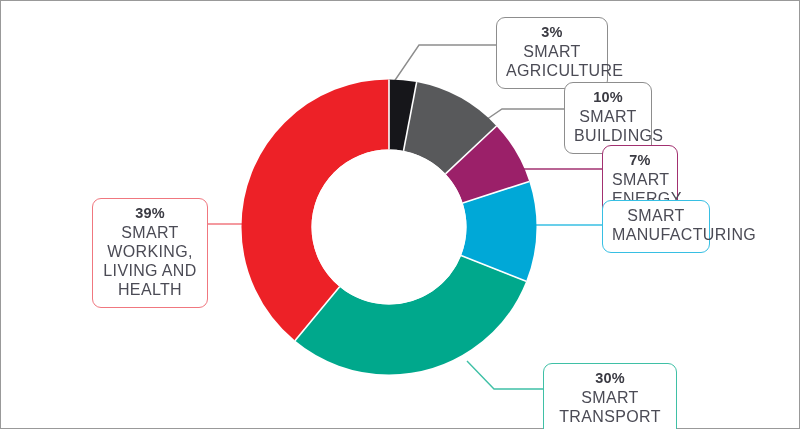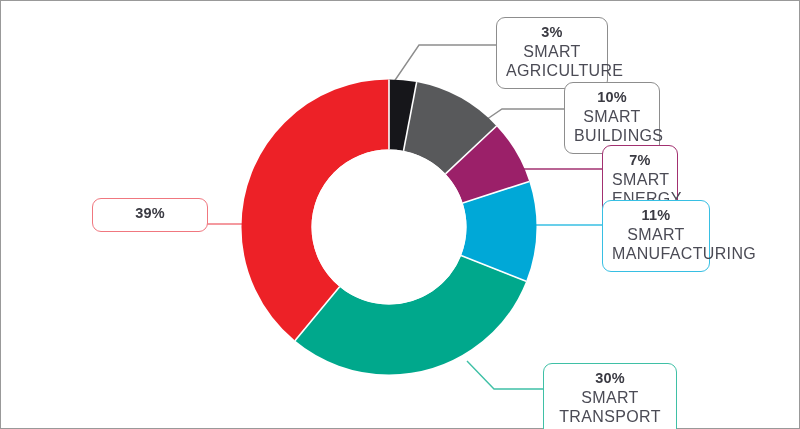--- a/index.html
+++ b/index.html
@@ -55,21 +55,21 @@
     letter-spacing: 0.35px;
     white-space: pre-line;
   }
 
   
   #callout-agriculture {
     left: 495px;  top: 16px;  width: 112px;
     border-color: #8d8d8d;
   }
   #callout-buildings {
-    left: 563px;  top: 81px;  width: 96px;
+    left: 563px;  top: 81px;  width: 88px;
     border-color: #8d8d8d;
   }
   #callout-energy {
     left: 601px;  top: 144px; width: 76px;
     border-color: #a23070;
   }
   #callout-manufacturing {
     left: 601px;  top: 199px; width: 108px;
     border-color: #37bfe3;
   }
@@ -132,28 +132,29 @@
 BUILDINGS</span>
   </div>
 
   <div class="callout" id="callout-energy">
     <span class="pct">7%</span>
     <span class="name">SMART
 ENERGY</span>
   </div>
 
   <div class="callout" id="callout-manufacturing">
-    <span class="pct">11%</span>
     <span class="name">SMART
 MANUFACTURING</span>
   </div>
 
   <div class="callout" id="callout-transport">
     <span class="pct">30%</span>
     <span class="name">SMART TRANSPORT
 AND CITIES</span>
   </div>
 
   <div class="callout" id="callout-working">
     <span class="pct">39%</span>
+    <span class="name">SMART WORKING,
+LIVING AND HEALTH</span>
   </div>
 
 </div>
 
 </body></html>

